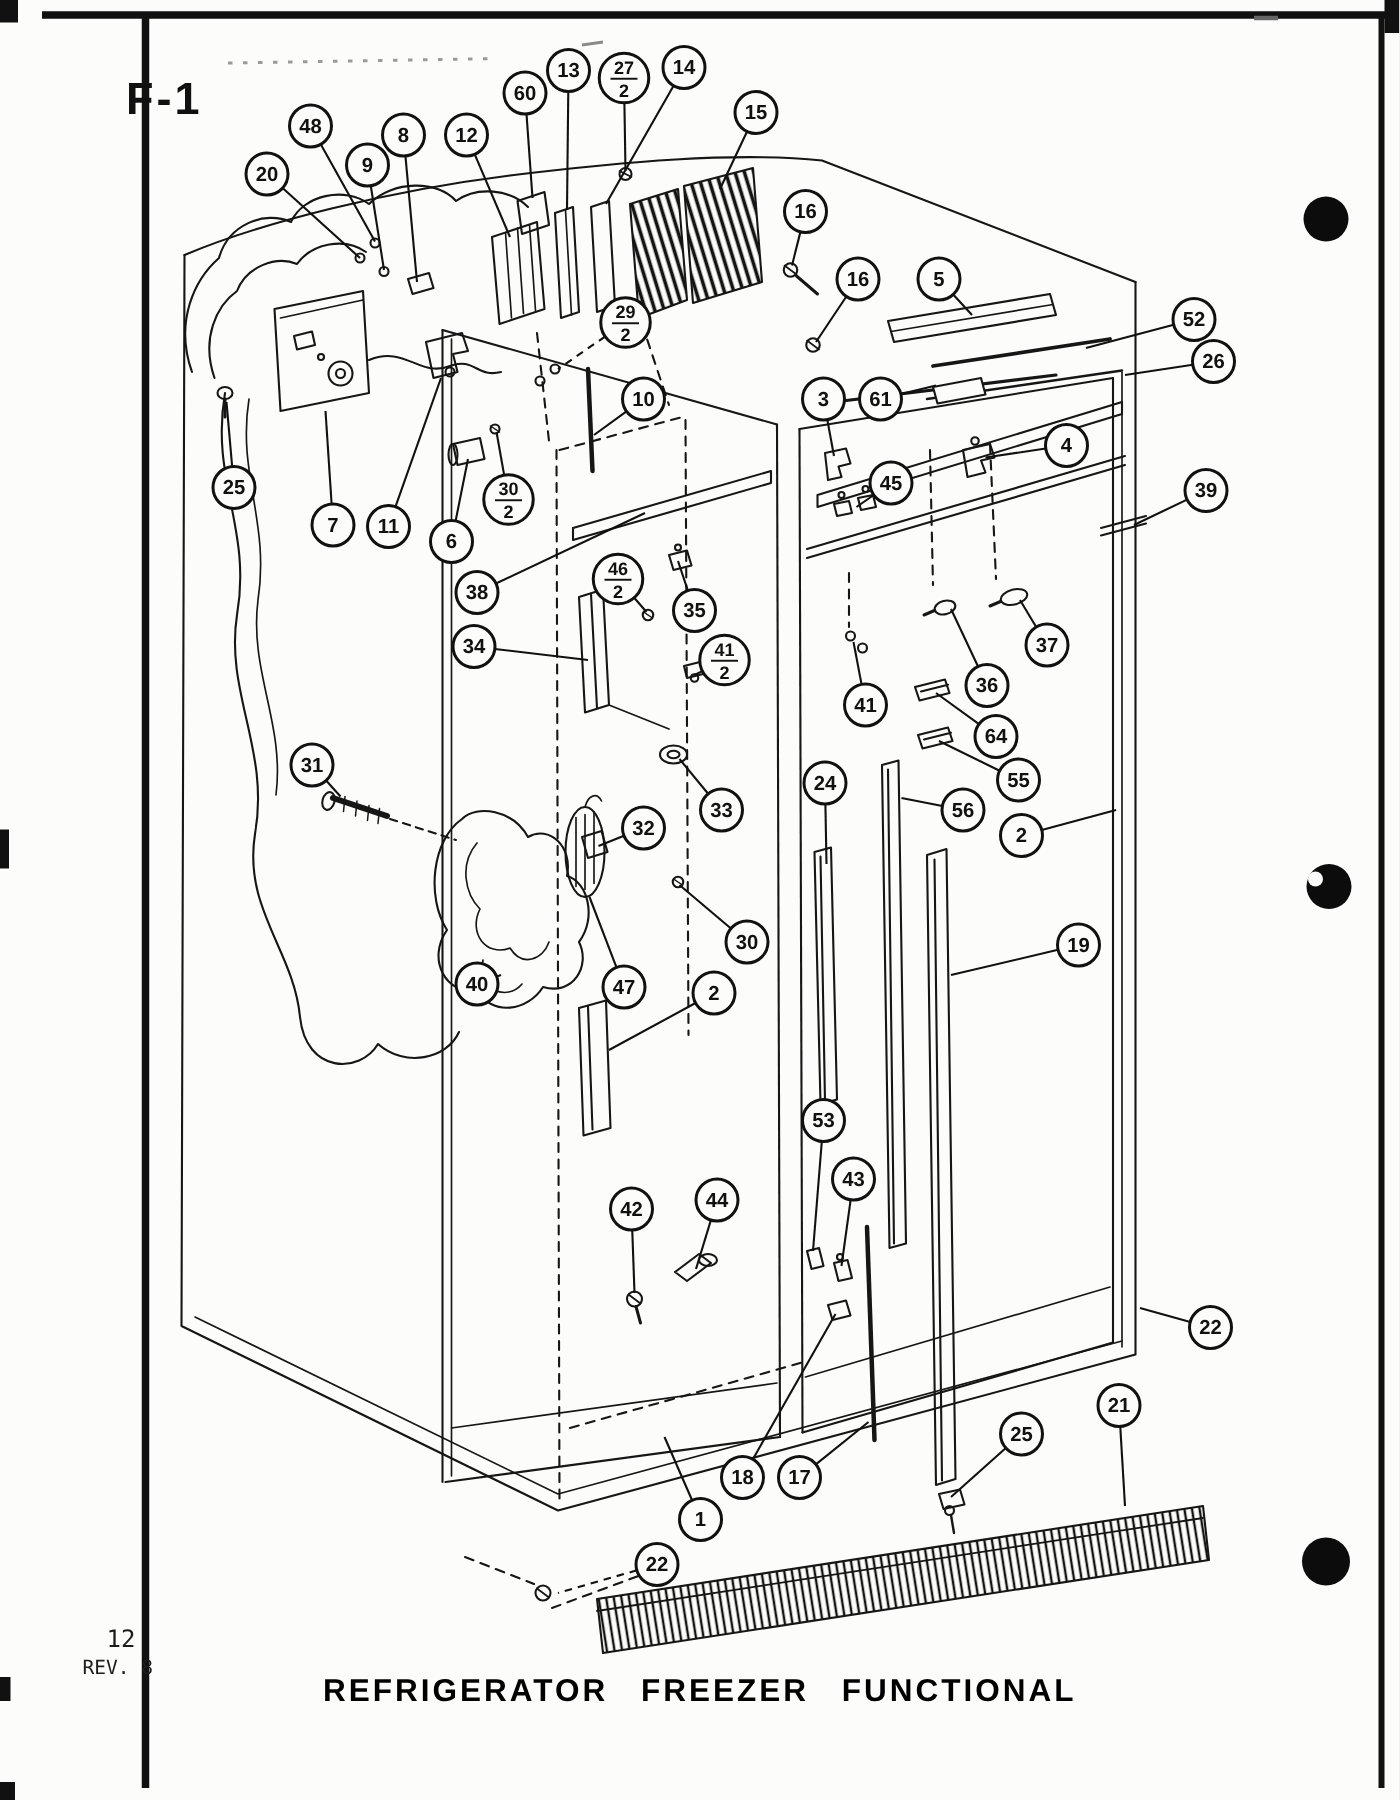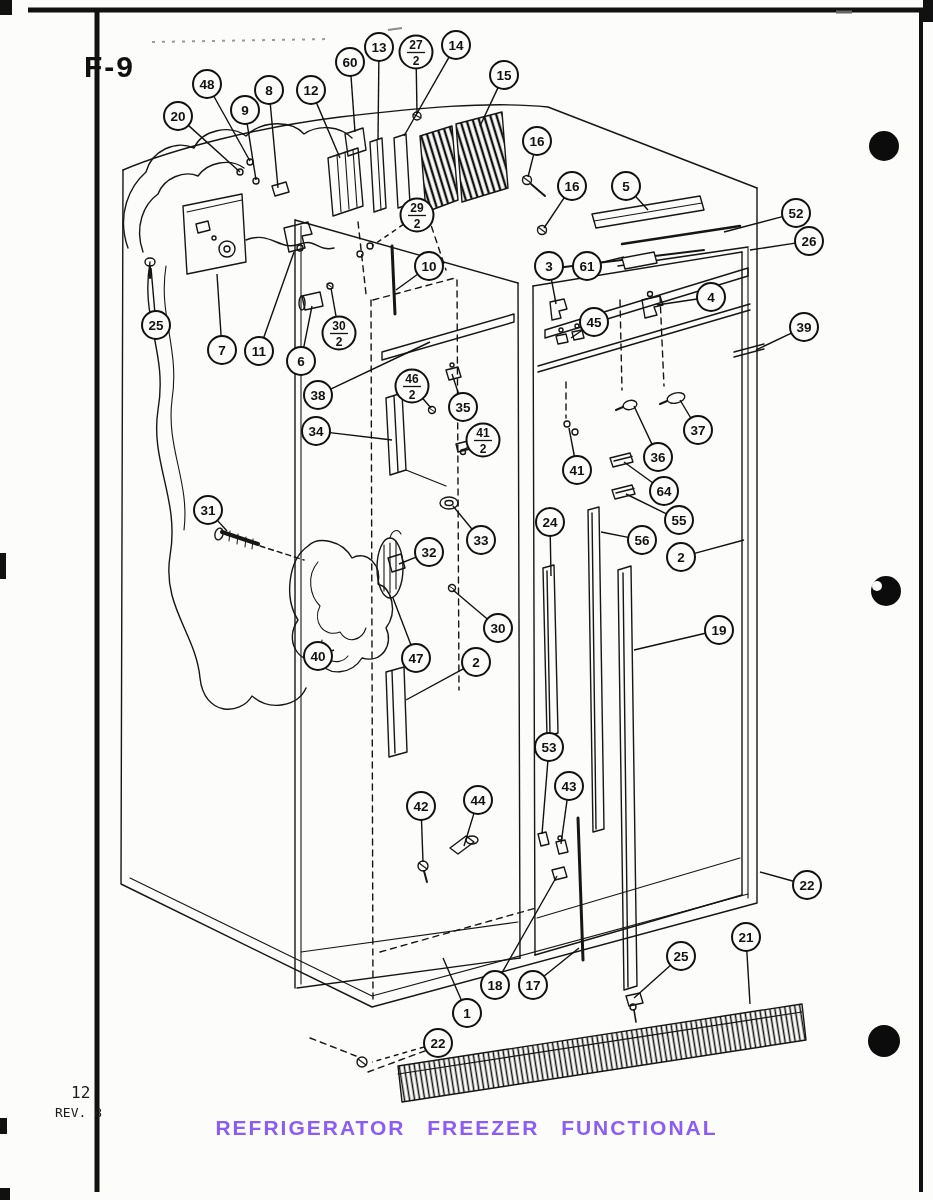--- a/index.html
+++ b/index.html
@@ -23,21 +23,21 @@
   }
   .revision{
     position:absolute;left:55px;top:1105px;
     font-family:"DejaVu Sans Mono", monospace;
     font-size:13px;color:#1c1c1c;
   }
   .diagram-title{
     position:absolute;left:0;top:1116px;width:100%;
     text-align:center;
     font-size:21px;font-weight:bold;
-    letter-spacing:2px;word-spacing:14px;color:#8b5cf6;
+    letter-spacing:2px;word-spacing:14px;color:#000000;
   }
   .balloon{fill:#fcfcfb;stroke:#111;stroke-width:2;}
   .balloon-num{font:bold 13.5px "Liberation Sans", sans-serif;fill:#111;text-anchor:middle;}
   .balloon-num.sm{font-size:12px;}
   .leader{stroke:#111;stroke-width:1.4;fill:none;}
   .leader.dashed{stroke-dasharray:5 4;}
   .frac{stroke:#111;stroke-width:1.3;}
 </style>
 </head>
 <body>
@@ -548,17 +548,17 @@
           <text x="467" y="1017.5" class="balloon-num">1</text>
         </g>
         <g>
           <line x1="424.54638383181504" y1="1046.8730107150836" x2="372" y2="1062" class="leader dashed"></line>
           <circle cx="438" cy="1043" r="14" class="balloon"></circle>
           <text x="438" y="1047.5" class="balloon-num">22</text>
         </g>
       </g>
   </svg>
 
-  <div class="figure-label">F-9</div>
+  <div class="figure-label">F-1</div>
   <div class="page-number">12</div>
   <div class="revision">REV. 8</div>
   <div class="diagram-title">REFRIGERATOR FREEZER FUNCTIONAL</div>
 </div>
 
 </body></html>

